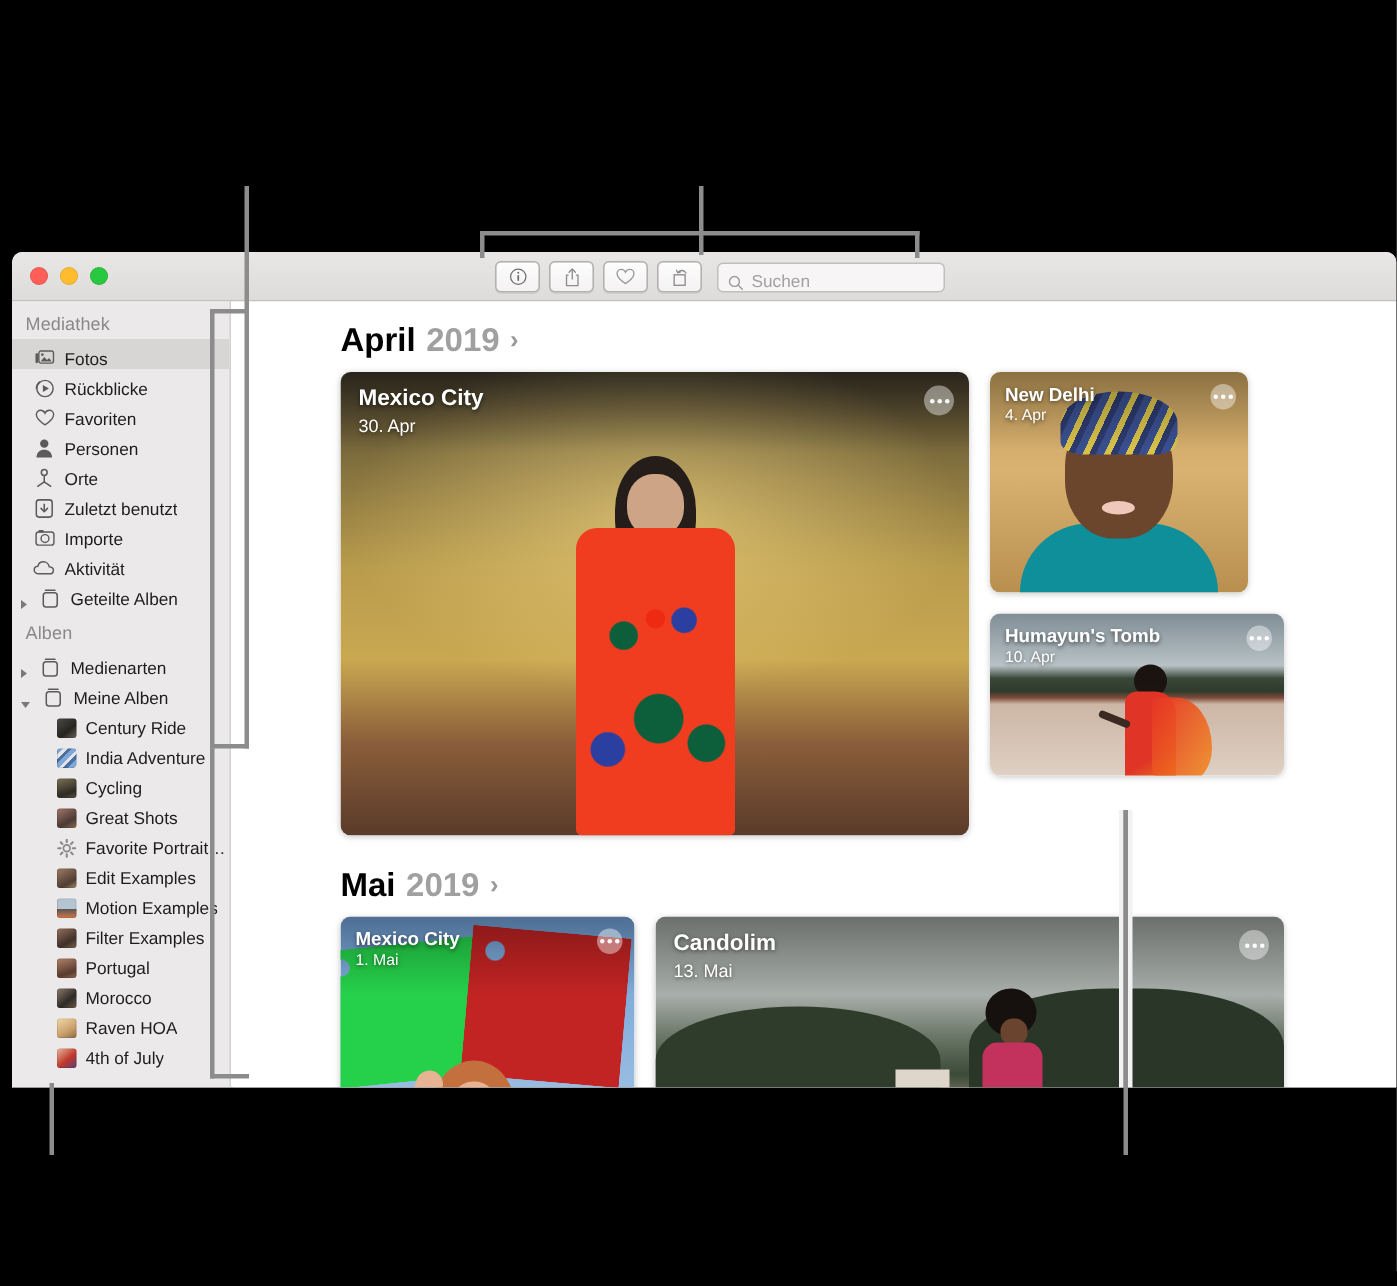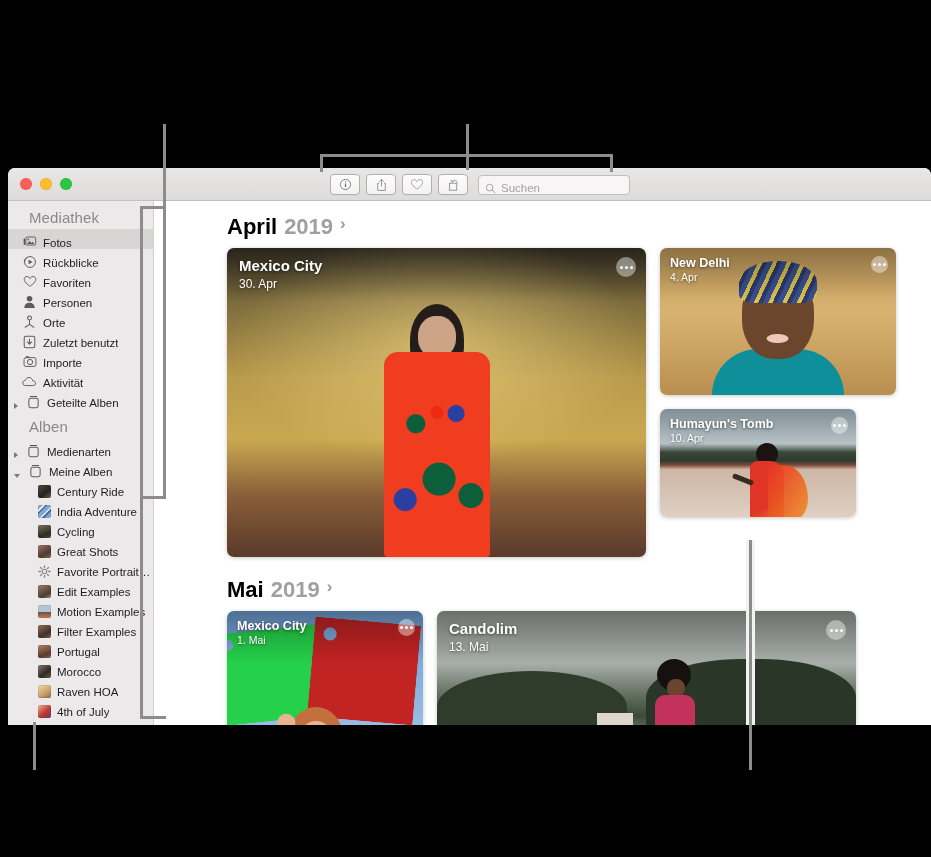--- a/index.html
+++ b/index.html
@@ -88,22 +88,22 @@
   
   .sidebar {
     position: absolute; left: 0; top: 33px;
     width: 146px; height: 524px;
     background: #ebe9e9;
     border-right: 1px solid #d3d0d0;
     overflow: hidden;
     padding-top: 4px;
   }
   .sb-group {
-    font-size: 15px; color: #8b8888;
-    padding: 4px 0 3px 21px; letter-spacing: 0.1px;
+    font-size: 12px; color: #8b8888;
+    padding: 4px 0 3px 9px; letter-spacing: 0.1px;
   }
   .sb-item {
     display:flex; align-items:flex-end; gap:6px;
     height: 20px; padding-left: 14px; font-size: 11.5px; color:#1d1d1f;
     position: relative;
   }
   .sb-item.selected { background: #d8d5d5; }
   .sb-item.indent { padding-left: 30px; }
   .sb-item.discl { padding-left: 4px; }
   .tri {
@@ -127,21 +127,21 @@
   }
   .sb-label { white-space: nowrap; overflow:hidden; text-overflow: ellipsis; }
 
   
   .content {
     position:absolute; left:147px; top:33px;
     width: 776px; height: 524px;
     background: #ffffff; overflow: hidden;
   }
   .month-head {
-    display:flex; gap:7px;
+    display:flex; align-items:center; gap:7px;
     font-size: 22px; font-weight: bold;
     padding: 13px 0 8px 72px;
   }
   .month-head .m { color:#000000; }
   .month-head .y { color:#a0a0a0; font-weight: bold; }
   .month-head .chev { color:#9a9a9a; font-size: 17px; font-weight: bold; }
 
   .row { display:flex; gap: 14px; padding-left: 72px; }
   .card {
     position: relative; border-radius: 7px; overflow: hidden;
@@ -467,21 +467,21 @@
           </div>
           <div class="dots">
             <span class="dot"></span>
             <span class="dot"></span>
             <span class="dot"></span>
           </div>
         </div>
 
         <div style="display:flex; flex-direction:column; gap:14px;">
 
-          <div class="card small" style="width:236px; height:147px;">
+          <div class="card small" style="width:172px; height:147px;">
             <div class="art" style="background: linear-gradient(to bottom,#c8a15e 0%,#d8b271 45%,#b98f4f 100%);"></div>
             <div style="position:absolute; z-index:1; inset:0;">
               <div style="position:absolute; left:50%; transform:translateX(-50%); bottom:0; width:132px; height:46px; border-radius:50px 50px 0 0; background:#0e8f9a;"></div>
               <div style="position:absolute; left:50%; transform:translateX(-50%); bottom:36px; width:72px; height:88px; border-radius:46% 46% 44% 44%; background:#6b452c;"></div>
               <div style="position:absolute; left:50%; transform:translateX(-50%); bottom:92px; width:78px; height:42px; border-radius:50% 50% 20% 20%;
                    background:repeating-linear-gradient(115deg,#3a4f8f 0 5px,#d8c24a 5px 9px,#2c3a6e 9px 13px);"></div>
               <div style="position:absolute; left:50%; transform:translateX(-52%); bottom:52px; width:22px; height:9px; border-radius:50%; background:#f0c7bb;"></div>
             </div>
             <div class="scrim"></div>
             <div class="label" style="left:10px; top:8px;">

